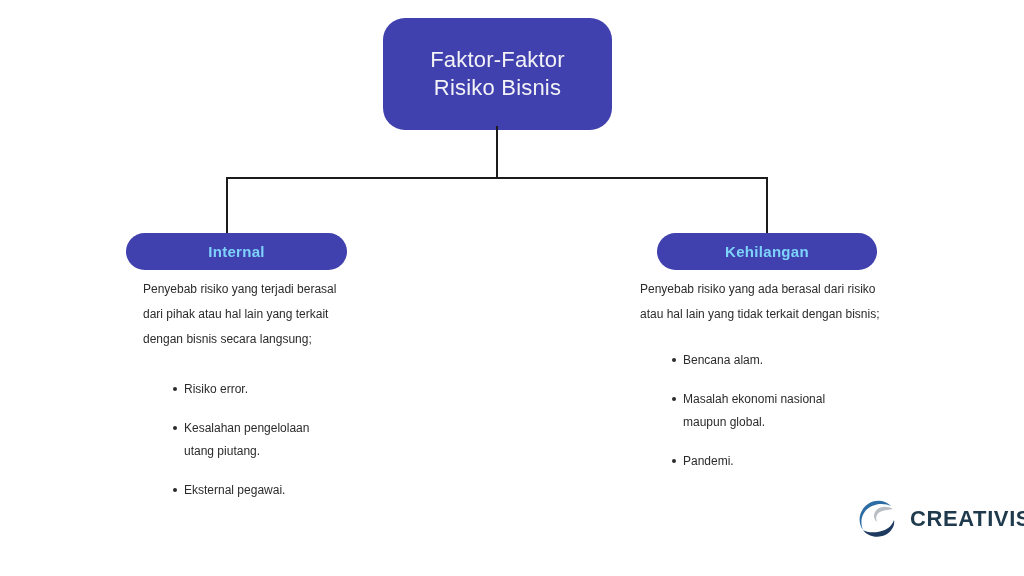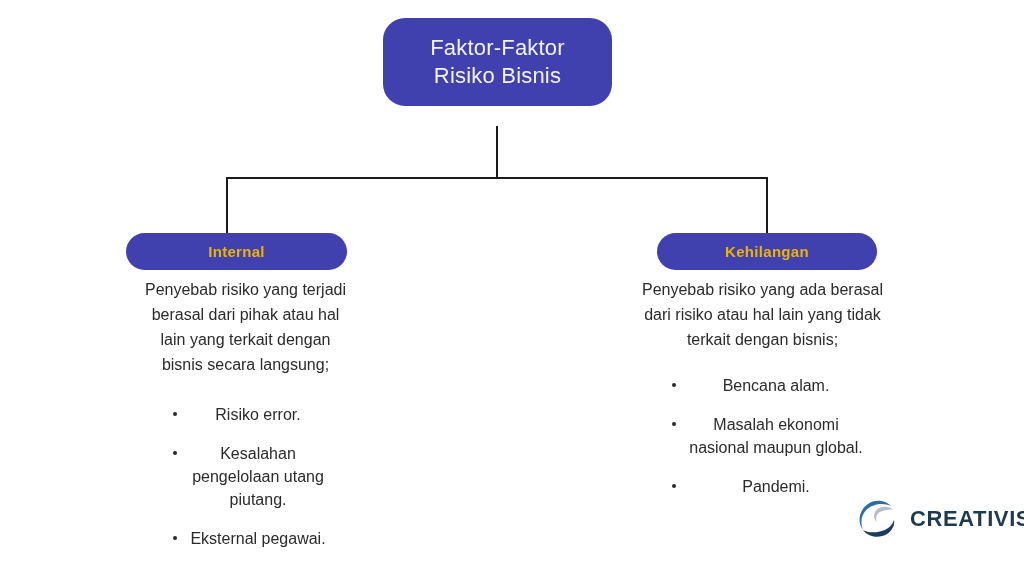--- a/index.html
+++ b/index.html
@@ -20,21 +20,21 @@
     width: 1024px;
     height: 576px;
   }
 
   
   .root-node {
     position: absolute;
     left: 383px;
     top: 18px;
     width: 229px;
-    height: 88px;
+    height: 112px;
     background: #4040AE;
     border-radius: 22px;
     display: flex;
     align-items: center;
     justify-content: center;
     box-sizing: border-box;
   }
   .root-title {
     color: #F2F2F7;
     font-size: 22px;
@@ -83,33 +83,32 @@
     background: #4040AE;
     border-radius: 19px;
     display: flex;
     align-items: center;
     justify-content: center;
     box-sizing: border-box;
   }
   .branch-pill.left  { left: 126px; width: 221px; }
   .branch-pill.right { left: 657px; width: 220px; }
   .branch-label {
-    color: #eab308;
+    color: #7dd3fc;
     font-size: 15px;
     font-weight: 700;
     letter-spacing: 0.3px;
   }
 
   
   .branch-body {
     position: absolute;
     color: #2B2B2B;
-    font-size: 16px;
+    font-size: 12px;
     line-height: 25px;
-    text-align: center;
   }
   .branch-body.left  { left: 143px; top: 277px; width: 205px; }
   .branch-body.right { left: 640px; top: 277px; width: 245px; }
 
   .desc {
     margin: 0;
   }
   .bullets {
     list-style: none;
     margin: 0;

